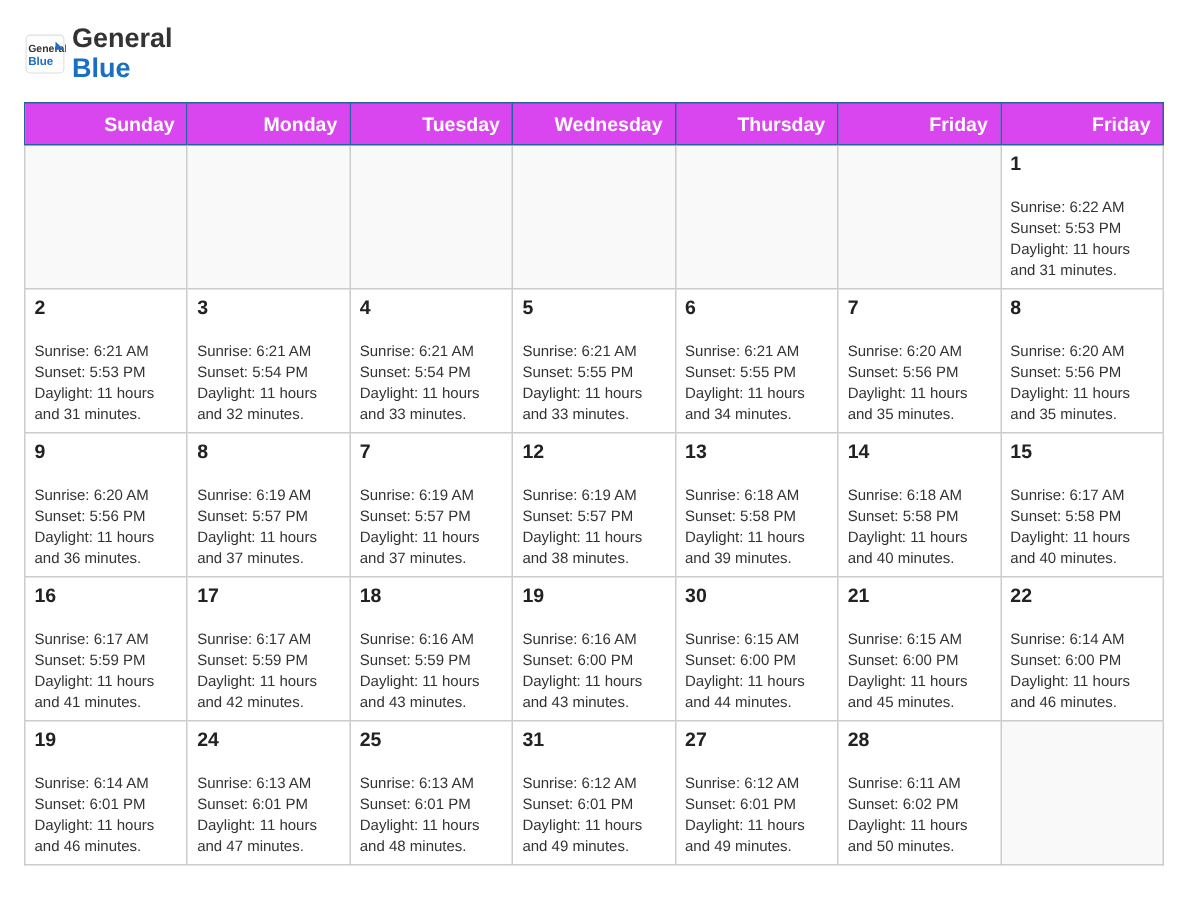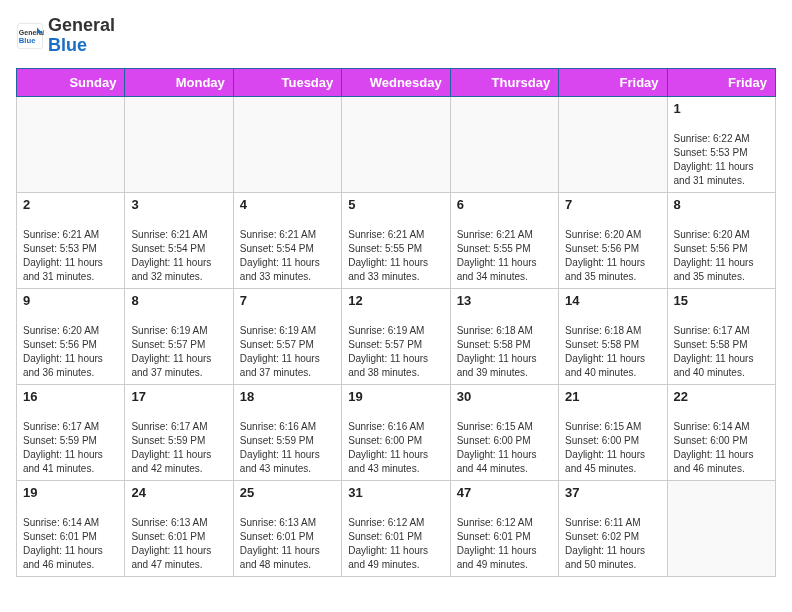--- a/index.html
+++ b/index.html
@@ -233,23 +233,23 @@
         </td>
         <td>
           <span class="day-num">25</span>
           <div class="day-info">Sunrise: 6:13 AM<br>Sunset: 6:01 PM<br>Daylight: 11 hours<br>and 48 minutes.</div>
         </td>
         <td>
           <span class="day-num">31</span>
           <div class="day-info">Sunrise: 6:12 AM<br>Sunset: 6:01 PM<br>Daylight: 11 hours<br>and 49 minutes.</div>
         </td>
         <td>
-          <span class="day-num">47</span>
+          <span class="day-num">27</span>
           <div class="day-info">Sunrise: 6:12 AM<br>Sunset: 6:01 PM<br>Daylight: 11 hours<br>and 49 minutes.</div>
         </td>
         <td>
-          <span class="day-num">37</span>
+          <span class="day-num">28</span>
           <div class="day-info">Sunrise: 6:11 AM<br>Sunset: 6:02 PM<br>Daylight: 11 hours<br>and 50 minutes.</div>
         </td>
         <td class="empty"></td>
       </tr>
     </tbody>
 </table>
 
 </body></html>

